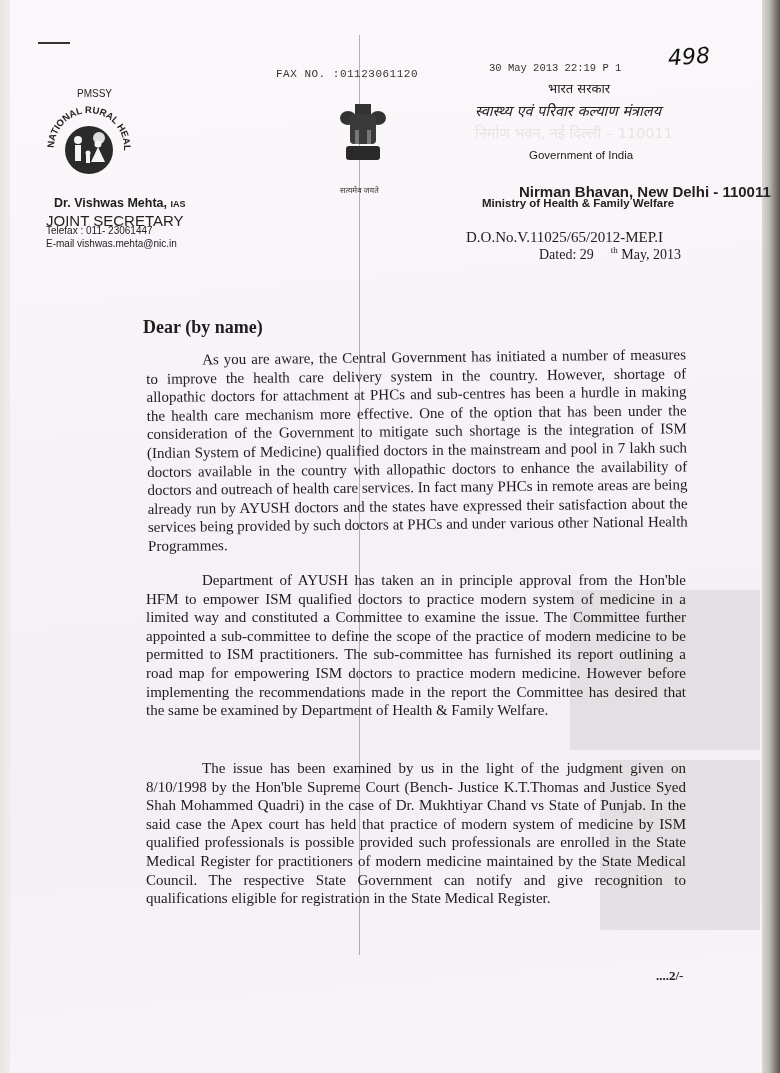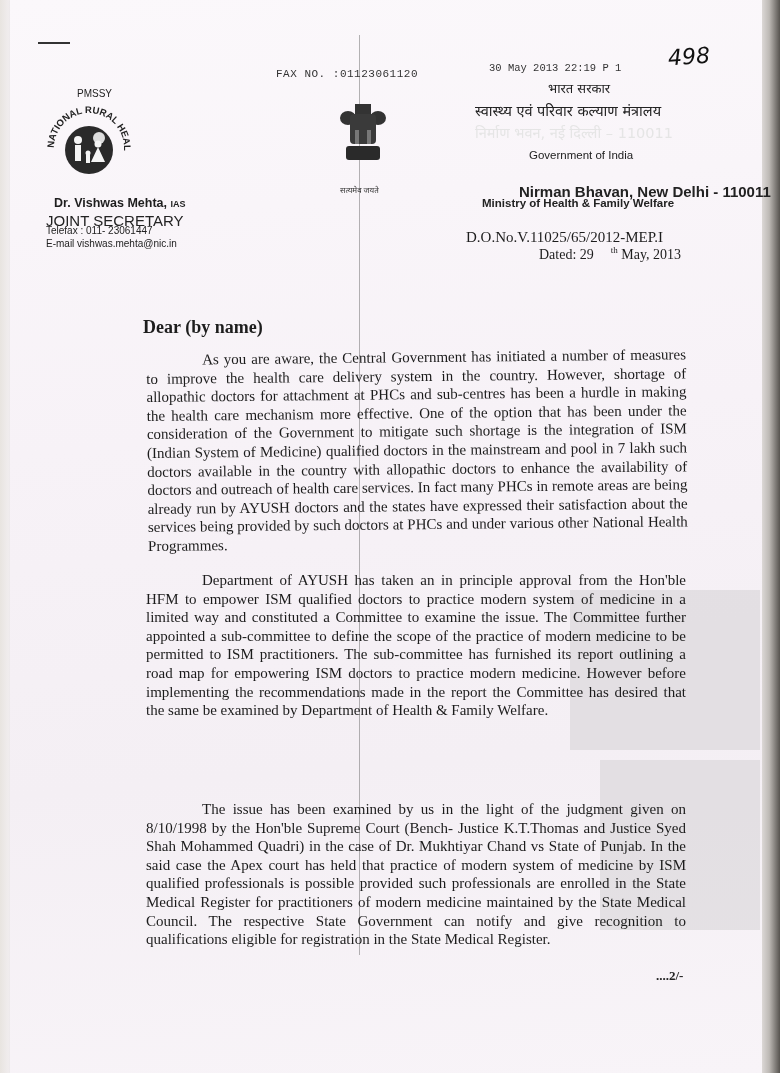--- a/index.html
+++ b/index.html
@@ -43,37 +43,37 @@
   .off-name .ias { font-size: 9px; }
   .off-title { left: 46px; top: 212px; font-size: 15px; }
   .off-tel { left: 46px; top: 225px; font-size: 10px; }
   .off-mail { left: 46px; top: 238px; font-size: 10px; }
   .fax { left: 276px; top: 68px; font-size: 11px; letter-spacing: 0.5px; }
   .emblem { left: 338px; top: 100px; width: 50px; height: 70px; }
   .emblem-motto { left: 340px; top: 184px; font-size: 8px; color: #333; }
   .stamp { left: 489px; top: 62px; font-size: 10.5px; }
   .handnum { left: 668px; top: 44px; font-size: 22px; font-family: "DejaVu Sans", sans-serif; color: #111; transform: rotate(-4deg); font-style: italic; }
   .hin1 { left: 548px; top: 79px; font-size: 13px; color: #222; font-family: "DejaVu Sans", sans-serif; }
-  .hin2 { left: 475px; top: 100px; font-size: 14.5px; color: #222; font-family: "DejaVu Sans", sans-serif; }
+  .hin2 { left: 475px; top: 100px; font-size: 14.5px; color: #222; font-family: "DejaVu Sans", sans-serif; font-style: italic; }
   .hin3 { left: 475px; top: 122px; font-size: 14.5px; color: #e5e5e5; font-family: "DejaVu Sans", sans-serif; }
   .eng1 { left: 529px; top: 149px; font-size: 11.5px; font-weight: normal; }
   .eng2 { left: 482px; top: 165px; font-size: 11.5px; font-weight: bold; margin-top: 32px; }
   .eng3 { left: 483px; top: 183px; font-size: 15px; font-weight: bold; padding-left: 36px; }
   .dono { left: 466px; top: 229px; font-size: 15px; color: #1d1d1d; }
   .dated { left: 539px; top: 245px; font-size: 14px; color: #1d1d1d; }
   .dated sup { font-size: 9px; padding-left: 17px; }
   .salute { left: 143px; top: 317px; font-size: 18px; color: #1d1d1d; font-weight: bold; }
   .para {
     position: absolute; left: 146px; width: 540px;
     font-size: 15px; line-height: 18.6px; color: #1c1c1c;
     text-align: justify; text-indent: 56px; margin: 0;
   }
   .p1 { top: 351px; transform: rotate(-0.6deg); transform-origin: left top; }
   .p2 { top: 571px; }
-  .p3 { top: 759px; margin-top: 41px; }
+  .p3 { top: 759px; }
   .cont { left: 656px; top: 968px; font-size: 13px; font-weight: bold; color: #222; }
 </style>
 </head>
 <body>
 
 <div class="edge-left"></div>
 <div class="page">
   <div class="shade" style="left:560px; top:590px; width:190px; height:160px;"></div>
   <div class="shade" style="left:590px; top:760px; width:160px; height:170px;"></div>
 </div>

